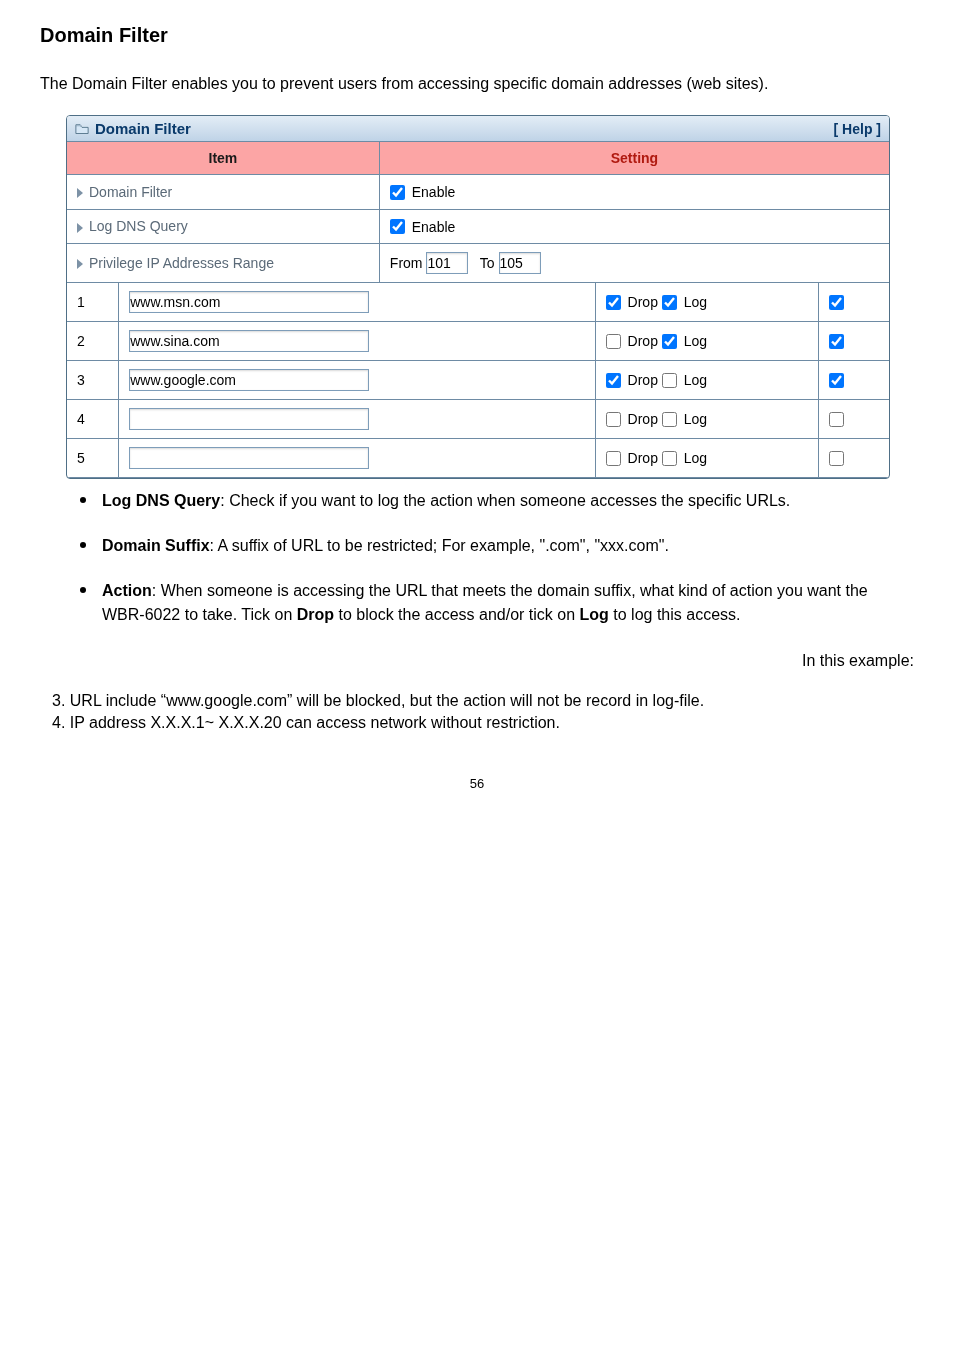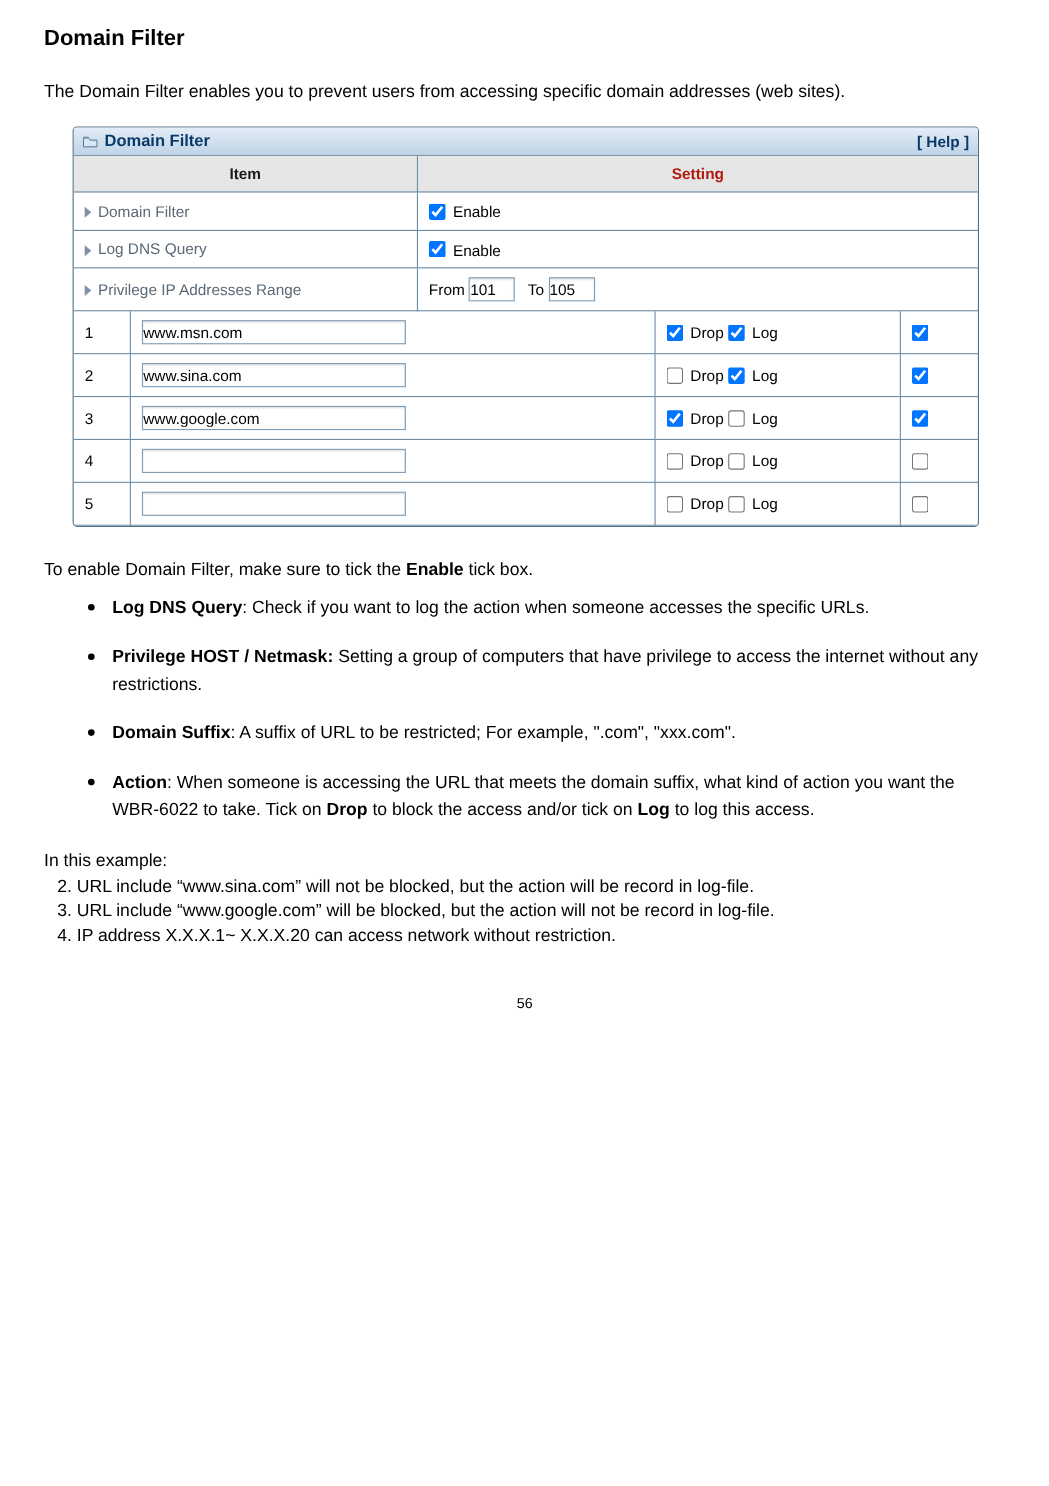--- a/index.html
+++ b/index.html
@@ -73,21 +73,21 @@
   }
   .conf-table th, .conf-table td {
     border-bottom: 1px solid #6e8ba4;
     border-right: 1px solid #6e8ba4;
     padding: 8px 10px;
     font-size: 14px;
     text-align: left;
     vertical-align: middle;
   }
   .conf-table th {
-    background: #e5e5e5;
+    background: #fca5a5;
     font-weight: bold;
     color: #1a1a1a;
     text-align: center;
   }
   .conf-table th:last-child,
   .conf-table td:last-child { border-right: none; }
 
   .item-cell {
     color: #5b6a78;
     font-weight: normal;
@@ -156,21 +156,21 @@
     border-radius: 50%;
     position: absolute;
     left: 6px;
     top: 8px;
   }
   .example p {
     font-size: 16px;
     margin: 4px 0;
     padding-left: 12px;
   }
-  .example p.hd { padding-left: 0; margin-bottom: 6px; }
+  .example p.hd { padding-left: 0; margin-bottom: 22px; text-align: right; }
   .pageno {
     text-align: center;
     font-size: 13px;
     margin-top: 44px;
   }
   .nowrap { white-space: nowrap; }
   .checkbox-label { vertical-align: middle; }
   .setting-red { color: #b01a10; }
   .bold { font-weight: bold; }
 </style>
@@ -285,40 +285,33 @@
             <label class="nowrap"><input type="checkbox" style=""> <span>Drop</span></label>
             <label class="nowrap"><input type="checkbox" style=""> <span>Log</span></label>
           </td>
           <td><input type="checkbox" style=""></td>
         </tr>
       </tbody>
         </table>
     </div>
   </div>
 
-  <p class="below">
-    <span>To enable Domain Filter, make sure to tick the </span><span class="bold">Enable</span><span> tick box.</span>
-  </p>
 
   <ul class="desc">
     <li>
       <span class="bold">Log DNS Query</span><span>: Check if you want to log the action when someone accesses the specific URLs.</span>
-    </li>
-    <li>
-      <span class="bold">Privilege HOST / Netmask:</span><span> Setting a group of computers that have privilege to access the internet without any restrictions.</span>
     </li>
     <li>
       <span class="bold">Domain Suffix</span><span>: A suffix of URL to be restricted; For example, ".com", "xxx.com".</span>
     </li>
     <li>
       <span class="bold">Action</span><span>: When someone is accessing the URL that meets the domain suffix, what kind of action you want the WBR-6022 to take. Tick on </span><span class="bold">Drop</span><span> to block the access and/or tick on </span><span class="bold">Log</span><span> to log this access.</span>
     </li>
   </ul>
 
   <div class="example">
     <p class="hd">In this example:</p>
-    <p>2. URL include “www.sina.com” will not be blocked, but the action will be record in log-file.</p>
     <p>3. URL include “www.google.com” will be blocked, but the action will not be record in log-file.</p>
     <p>4. IP address X.X.X.1~ X.X.X.20 can access network without restriction.</p>
   </div>
 
   <div class="pageno">56</div>
 </div>
 
 </body></html>

